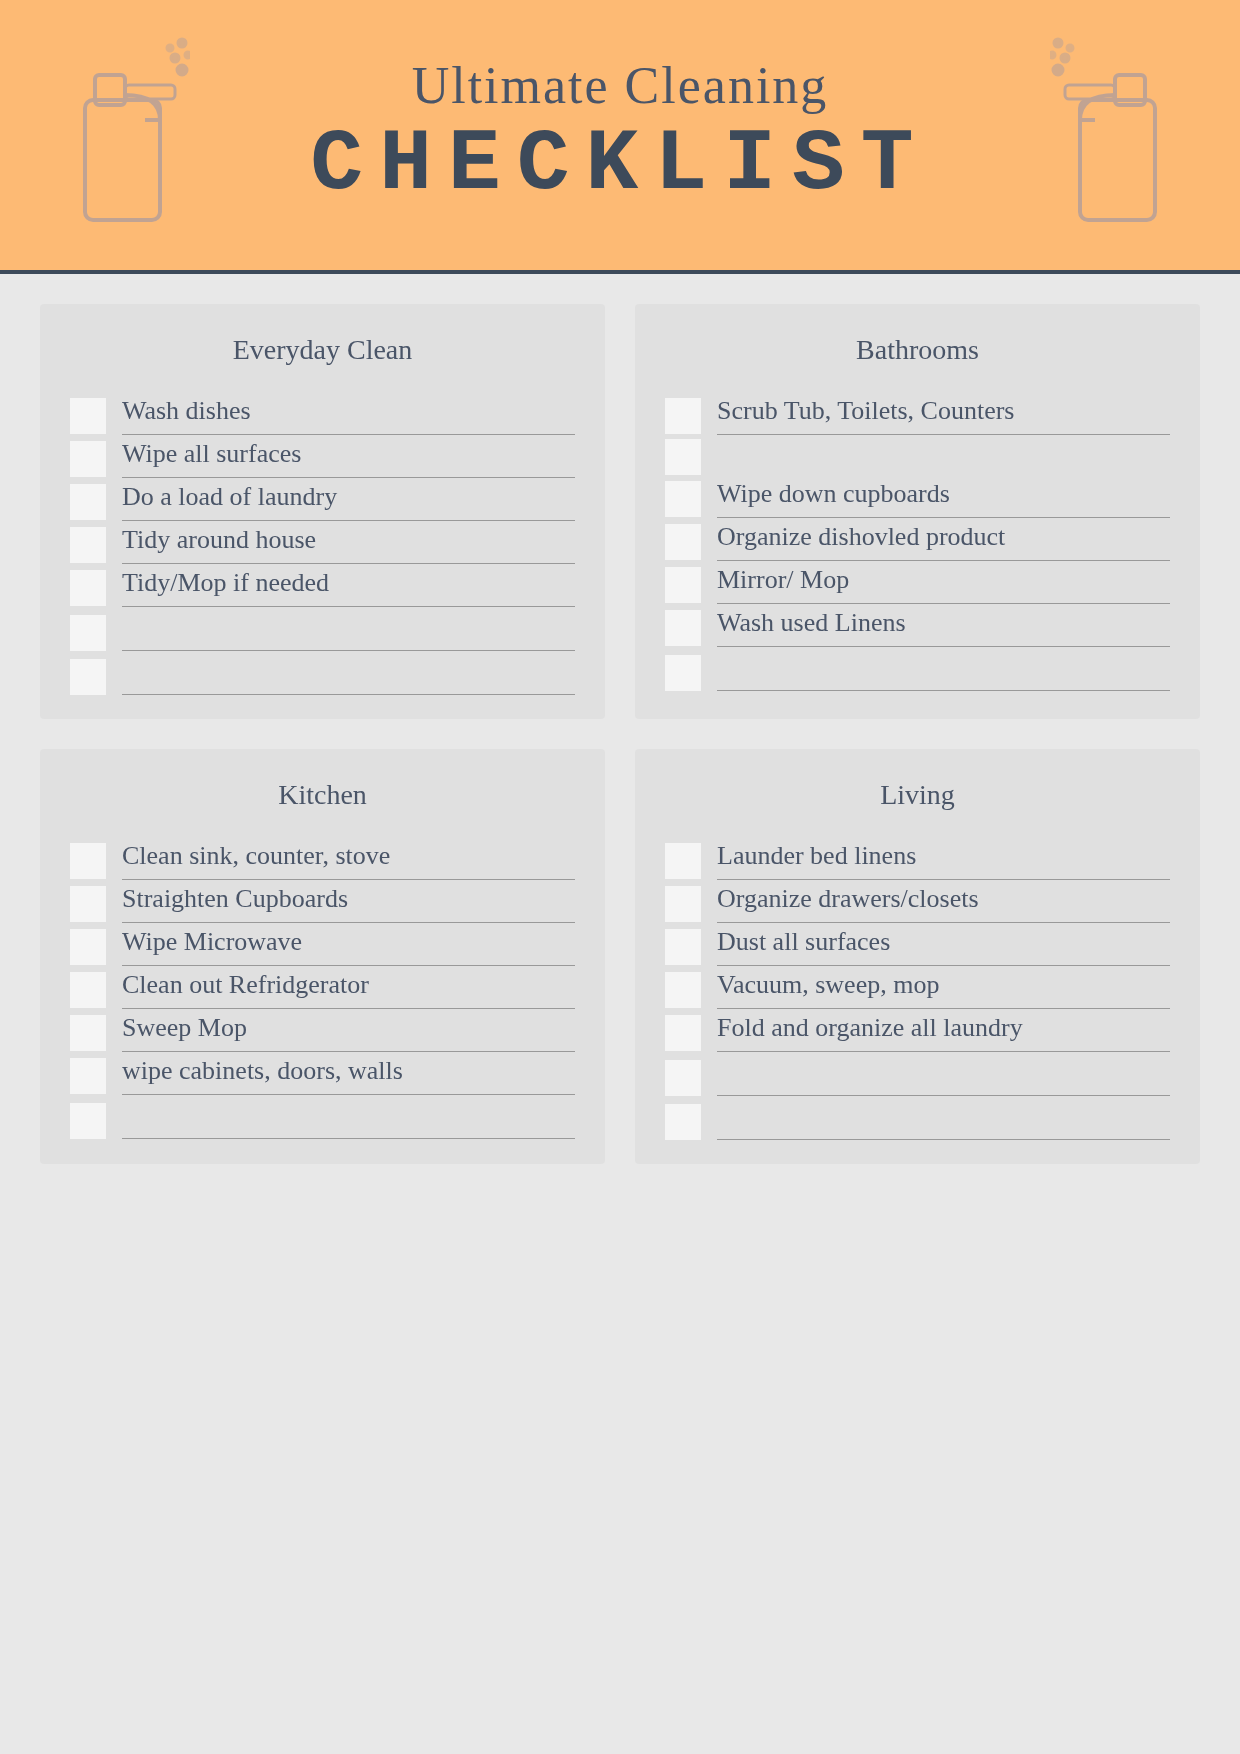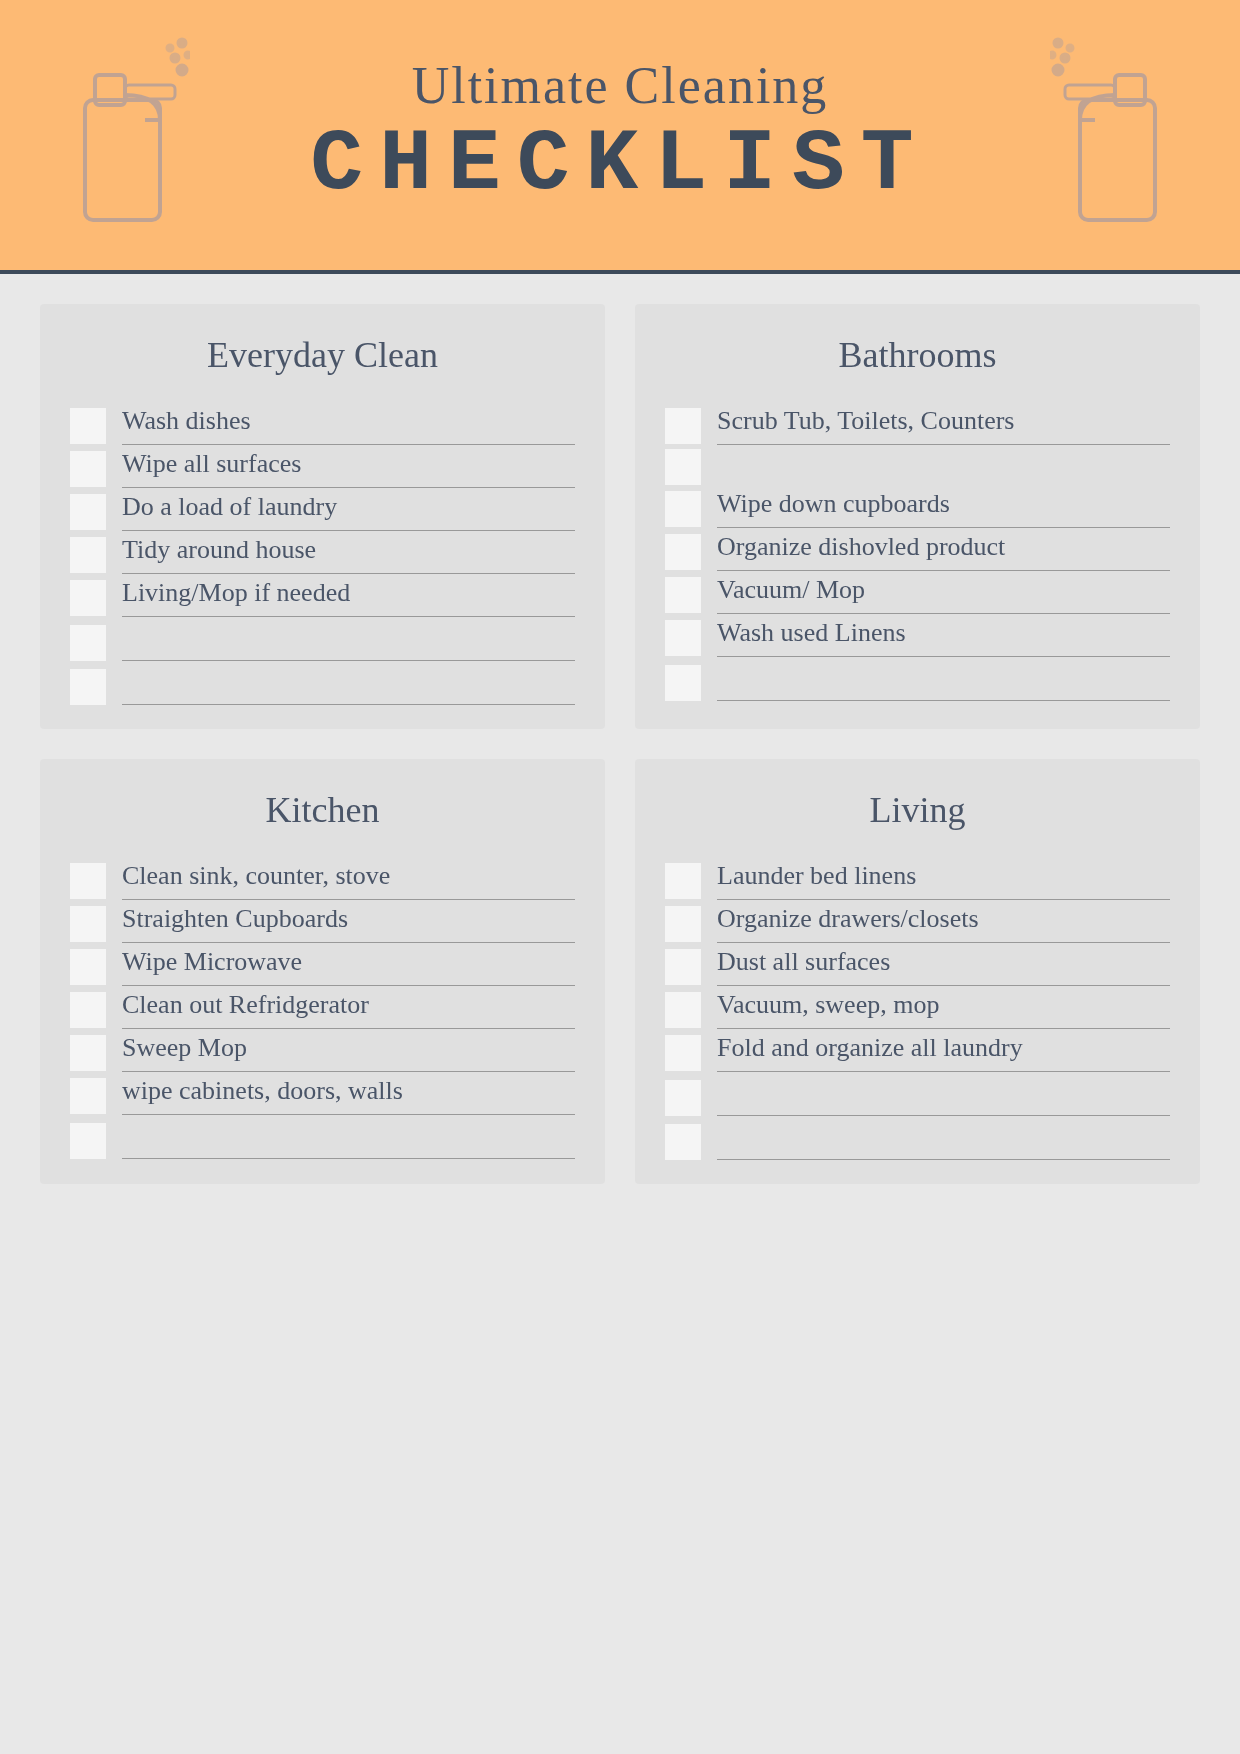--- a/index.html
+++ b/index.html
@@ -85,21 +85,21 @@
 
     
     .section-card {
       background: #e0e0e0;
       border-radius: 4px;
       padding: 30px 30px 20px 30px;
     }
 
     .section-title {
       text-align: center;
-      font-size: 36px;
+      font-size: 28px;
       color: #4a5568;
       font-family: Georgia, serif;
       font-weight: normal;
       margin-bottom: 30px;
     }
 
     
     .checklist-item {
       display: flex;
       align-items: center;
@@ -218,21 +218,21 @@
     <div class="checklist-item">
       <div class="checkbox"></div>
       <div class="item-text-wrapper"><span class="item-text">Do a load of laundry</span></div>
     </div>
     <div class="checklist-item">
       <div class="checkbox"></div>
       <div class="item-text-wrapper"><span class="item-text">Tidy around house</span></div>
     </div>
     <div class="checklist-item">
       <div class="checkbox"></div>
-      <div class="item-text-wrapper"><span class="item-text">Living/Mop if needed</span></div>
+      <div class="item-text-wrapper"><span class="item-text">Tidy/Mop if needed</span></div>
     </div>
     <div class="empty-item">
       <div class="empty-checkbox"></div>
       <div class="empty-line"></div>
     </div>
     <div class="empty-item">
       <div class="empty-checkbox"></div>
       <div class="empty-line"></div>
     </div>
   </div>
@@ -250,21 +250,21 @@
     <div class="checklist-item">
       <div class="checkbox"></div>
       <div class="item-text-wrapper"><span class="item-text">Wipe down cupboards</span></div>
     </div>
     <div class="checklist-item">
       <div class="checkbox"></div>
       <div class="item-text-wrapper"><span class="item-text">Organize dishovled product</span></div>
     </div>
     <div class="checklist-item">
       <div class="checkbox"></div>
-      <div class="item-text-wrapper"><span class="item-text">Vacuum/ Mop</span></div>
+      <div class="item-text-wrapper"><span class="item-text">Mirror/ Mop</span></div>
     </div>
     <div class="checklist-item">
       <div class="checkbox"></div>
       <div class="item-text-wrapper"><span class="item-text">Wash used Linens</span></div>
     </div>
     <div class="empty-item">
       <div class="empty-checkbox"></div>
       <div class="empty-line"></div>
     </div>
   </div>

